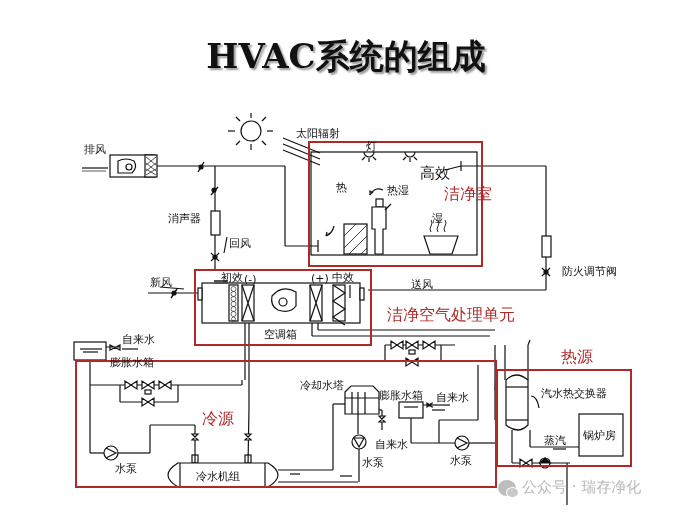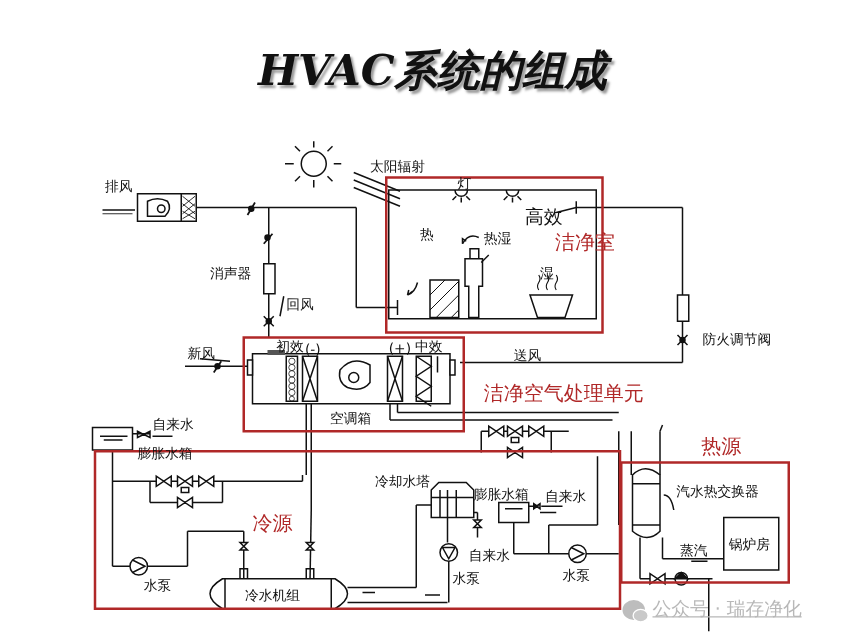--- a/index.html
+++ b/index.html
@@ -1,22 +1,22 @@
 <!DOCTYPE html>
 <html><head>
 <meta charset="utf-8">
 <style>
   html,body{margin:0;padding:0;background:#fff;}
   body{width:694px;height:515px;position:relative;overflow:hidden;font-family:"DejaVu Sans",sans-serif;}
-  .title{position:absolute;left:0;top:34px;width:692px;text-align:center;font-family:"DejaVu Serif",serif;font-size:34px;font-weight:bold;color:#111;text-shadow:2px 2px 2px #999;letter-spacing:0px;font-style:italic;}
+  .title{position:absolute;left:0;top:34px;width:692px;text-align:center;font-family:"DejaVu Serif",serif;font-size:34px;font-weight:bold;color:#111;text-shadow:2px 2px 2px #999;letter-spacing:0px;}
   svg{position:absolute;left:0;top:0;}
   .lbl{font-family:"DejaVu Sans",sans-serif;font-size:11px;fill:#111;}
   .lblL{font-family:"DejaVu Sans",sans-serif;font-size:15px;fill:#111;}
   .red{font-family:"DejaVu Serif",serif;font-size:16px;fill:#b02828;}
-  .wm{position:absolute;left:498px;top:478px;font-size:15px;color:#b8b8b8;display:flex;align-items:center;gap:6px;text-decoration:underline;}
+  .wm{position:absolute;left:498px;top:478px;font-size:15px;color:#b8b8b8;display:flex;align-items:center;gap:6px;}
   .wm .ic{width:18px;height:16px;border-radius:50%;background:#bdbdbd;position:relative;display:inline-block;}
   .wm .ic:after{content:"";position:absolute;left:8px;top:7px;width:11px;height:9px;border-radius:50%;background:#c9c9c9;border:1px solid #fff;}
 </style>
 </head>
 <body>
 
 <div class="title">HVAC系统的组成</div>
 
 <svg width="694" height="515" viewBox="0 0 694 515">
   <g stroke="#111" stroke-width="1.2" fill="none">

